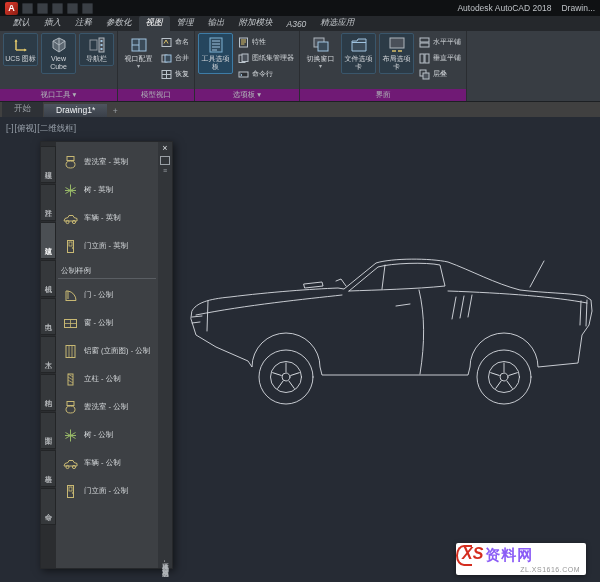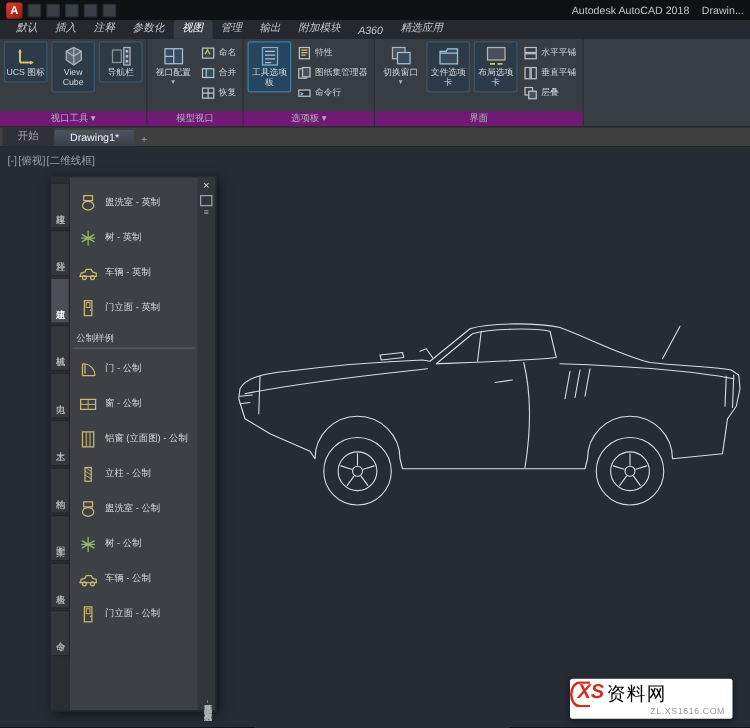--- a/index.html
+++ b/index.html
@@ -65,21 +65,21 @@
   .pgear{font-size:7px;color:#9aa0a6;margin-top:2px;line-height:7px;}
   .pvtitle{margin-top:auto;writing-mode:vertical-rl;font-size:7px;color:#b4b8bc;white-space:nowrap;}
 
   
   .watermark{position:absolute;right:14px;bottom:8px;width:118px;background:#fff;border-radius:2px;
              padding:3px 6px 2px;box-shadow:0 1px 5px rgba(0,0,0,.45);}
   .wm-row1{display:flex;align-items:flex-start;gap:2px;}
   .wm-logo{color:#d42d1f;font-weight:bold;font-style:italic;font-size:16px;line-height:16px;position:relative;}
   .wm-logo::before{content:"";position:absolute;left:-6px;top:-1px;width:14px;height:17px;
                    border:2px solid #d42d1f;border-right:none;border-radius:50% 0 0 50%/50% 0 0 50%;}
-  .wm-name{font-size:15px;font-weight:normal;color:#000000;letter-spacing:1px;}
+  .wm-name{font-size:15px;font-weight:bold;color:#8b5cf6;letter-spacing:1px;}
   .wm-url{font-size:7px;color:#979797;text-align:right;letter-spacing:.5px;margin-top:1px;}
 
   svg{display:block;}
 </style>
 </head>
 <body>
 
 <div class="app">
 
   <div class="titlebar">

